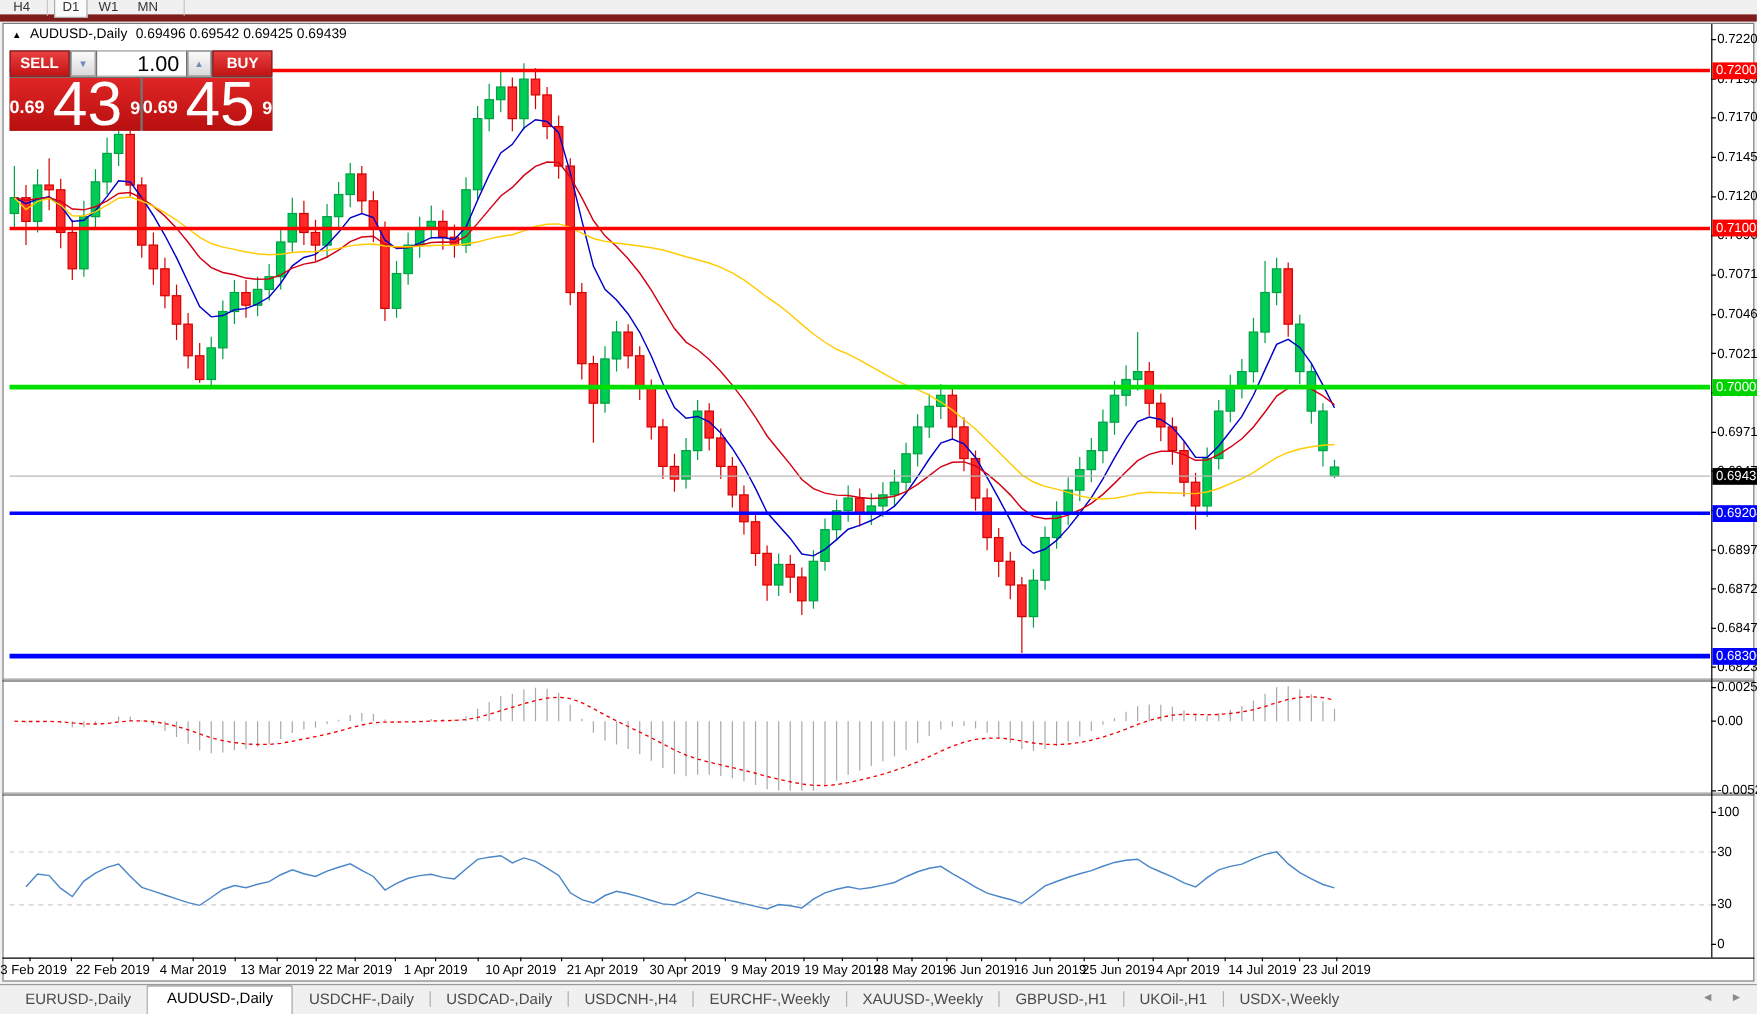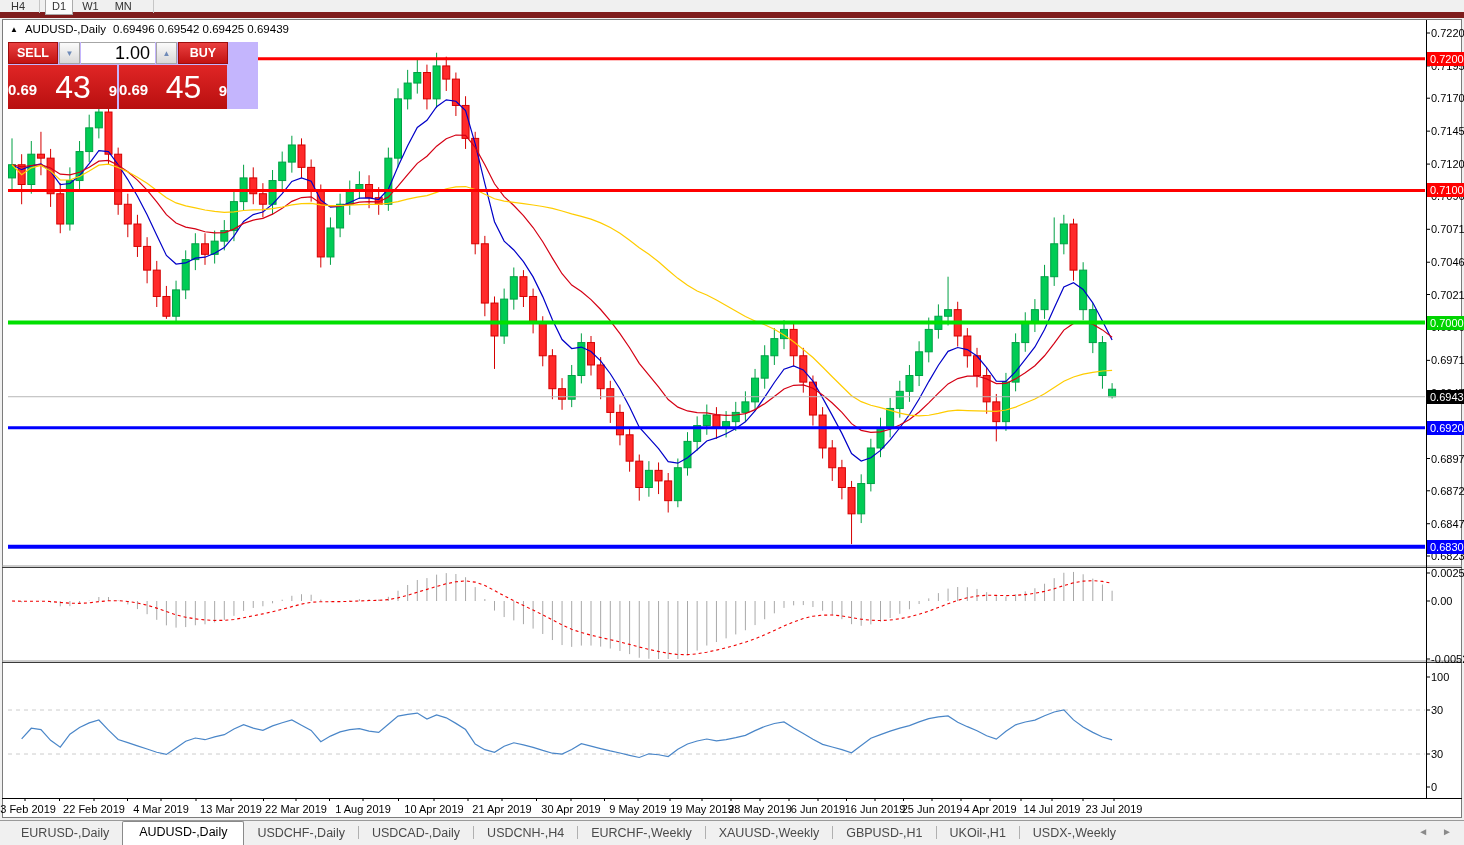--- a/index.html
+++ b/index.html
@@ -26,38 +26,38 @@
     z-index:2; }
 
   .overlay { position:absolute; z-index:3; }
 
   
   #title-row { left:10px; top:23px; display:flex; align-items:center; gap:7px;
     font-size:11.5px; color:#000; }
   #collapse-tri { font-size:8px; color:#000; cursor:default; }
 
   
-  #trade { left:8px; top:42px; width:250px; background:#c4b5fd; }
+  #trade { left:8px; top:42px; width:219px; background:#737373; }
   #trade-row1 { display:flex; height:22px; gap:1px; }
   .trade-btn { width:50px; height:22px; color:#fff; font-size:12.5px;
     font-weight:bold; display:flex; align-items:center; justify-content:center;
     background:linear-gradient(#ea4040,#c31313); border:1px solid #9d0d0d; }
   .spin { width:21px; height:22px; background:linear-gradient(#fbfbfb,#d9d9d9);
     border:1px solid #a6a6a6; display:flex; align-items:center;
     justify-content:center; font-size:8px; color:#6f8bb8; }
   #vol-input { width:74px; height:22px; border:1px solid #a6a6a6;
     border-left:none; border-right:none; text-align:right; padding-right:5px;
     font-size:18px; font-family:"Liberation Sans",sans-serif; color:#000; }
   #trade-row2 { display:flex; margin-top:1px; gap:2px; }
   .tile { height:44px; color:#fff; background:linear-gradient(#e02525,#b80f0f);
     display:flex; align-items:flex-end; justify-content:space-between;
     padding-bottom:4px; }
   .tile-sell { width:109px; } .tile-buy { width:108px; }
   .tile-small { font-size:15px; font-weight:bold; line-height:30px; }
-  .tile-big { font-size:32px; line-height:36px; font-weight:400; }
+  .tile-big { font-size:52px; line-height:36px; font-weight:400; }
   .tile-sup { font-size:15px; font-weight:bold; line-height:52px;
     align-self:flex-start; }
 
   
   .ptick { position:absolute; left:1431px; font-size:11px; color:#000;
     line-height:12px; }
   .pbadge { position:absolute; left:1427px; height:14px; line-height:14px;
     font-size:11px; color:#fff; padding:0 3px; }
   .itick { position:absolute; left:1431px; font-size:11px; color:#000; }
   .dlabel { position:absolute; top:803px; transform:translateX(-50%);
@@ -596,21 +596,21 @@
     <span class="itick" style="top: 704px;">30</span>
     <span class="itick" style="top: 748px;">30</span>
     <span class="itick" style="top: 781px;">0</span>
   </div>
 <div id="date-layer" class="overlay">
     <span class="dlabel" style="left: 25px;">13 Feb 2019</span>
     <span class="dlabel" style="left: 94px;">22 Feb 2019</span>
     <span class="dlabel" style="left: 161px;">4 Mar 2019</span>
     <span class="dlabel" style="left: 231px;">13 Mar 2019</span>
     <span class="dlabel" style="left: 296px;">22 Mar 2019</span>
-    <span class="dlabel" style="left: 363px;">1 Aug 2019</span>
+    <span class="dlabel" style="left: 363px;">1 Apr 2019</span>
     <span class="dlabel" style="left: 434px;">10 Apr 2019</span>
     <span class="dlabel" style="left: 502px;">21 Apr 2019</span>
     <span class="dlabel" style="left: 571px;">30 Apr 2019</span>
     <span class="dlabel" style="left: 638px;">9 May 2019</span>
     <span class="dlabel" style="left: 702px;">19 May 2019</span>
     <span class="dlabel" style="left: 760px;">28 May 2019</span>
     <span class="dlabel" style="left: 818px;">6 Jun 2019</span>
     <span class="dlabel" style="left: 875px;">16 Jun 2019</span>
     <span class="dlabel" style="left: 932px;">25 Jun 2019</span>
     <span class="dlabel" style="left: 990px;">4 Apr 2019</span>

